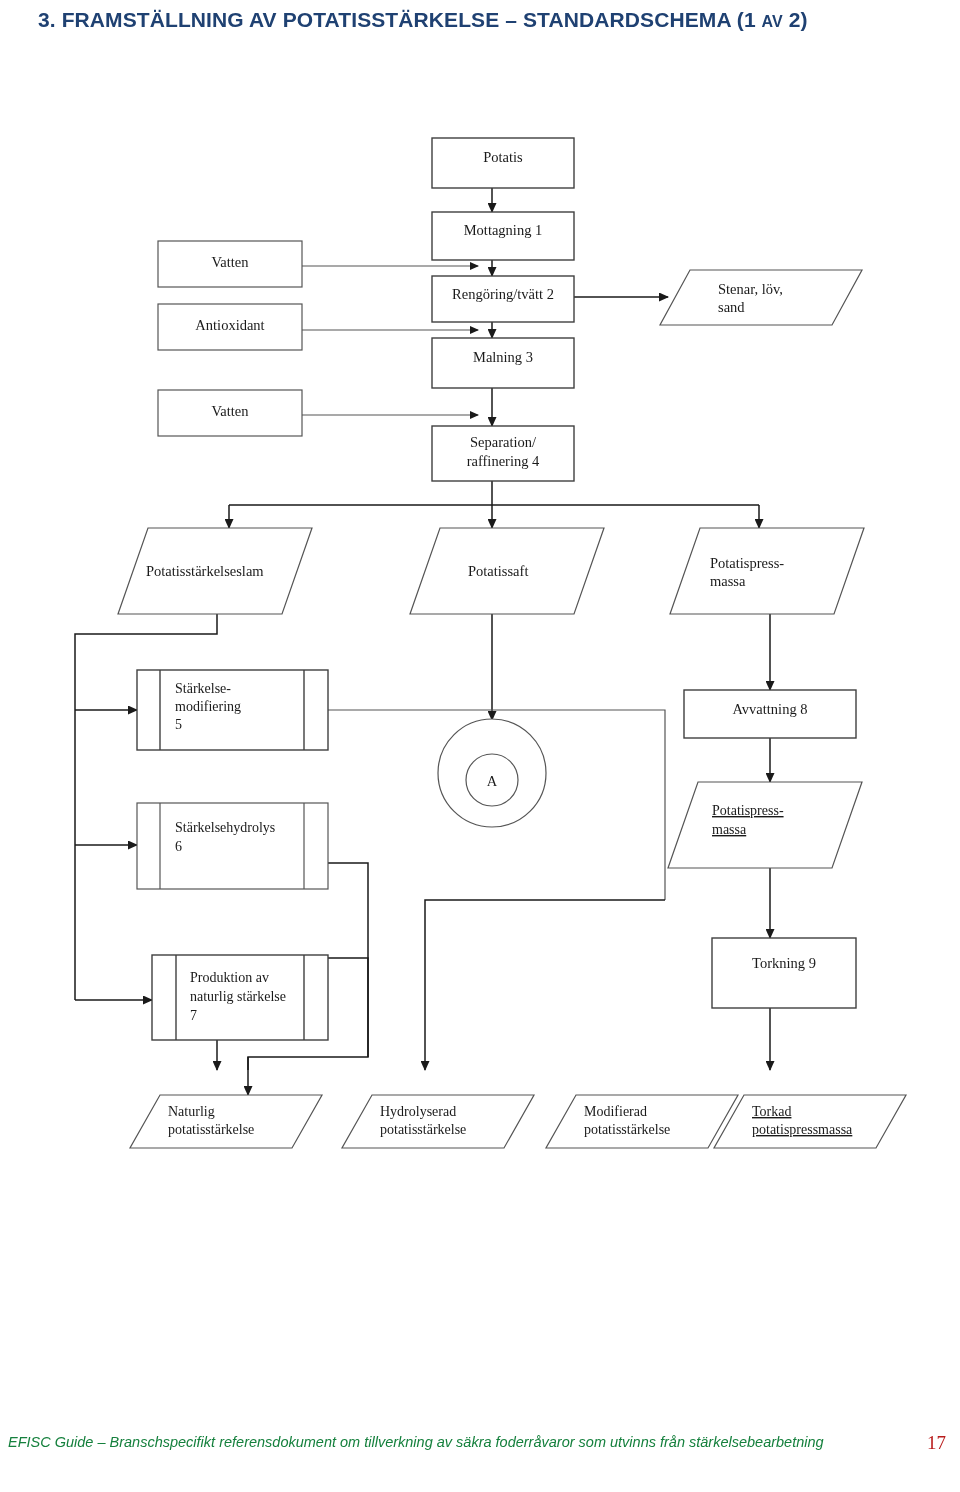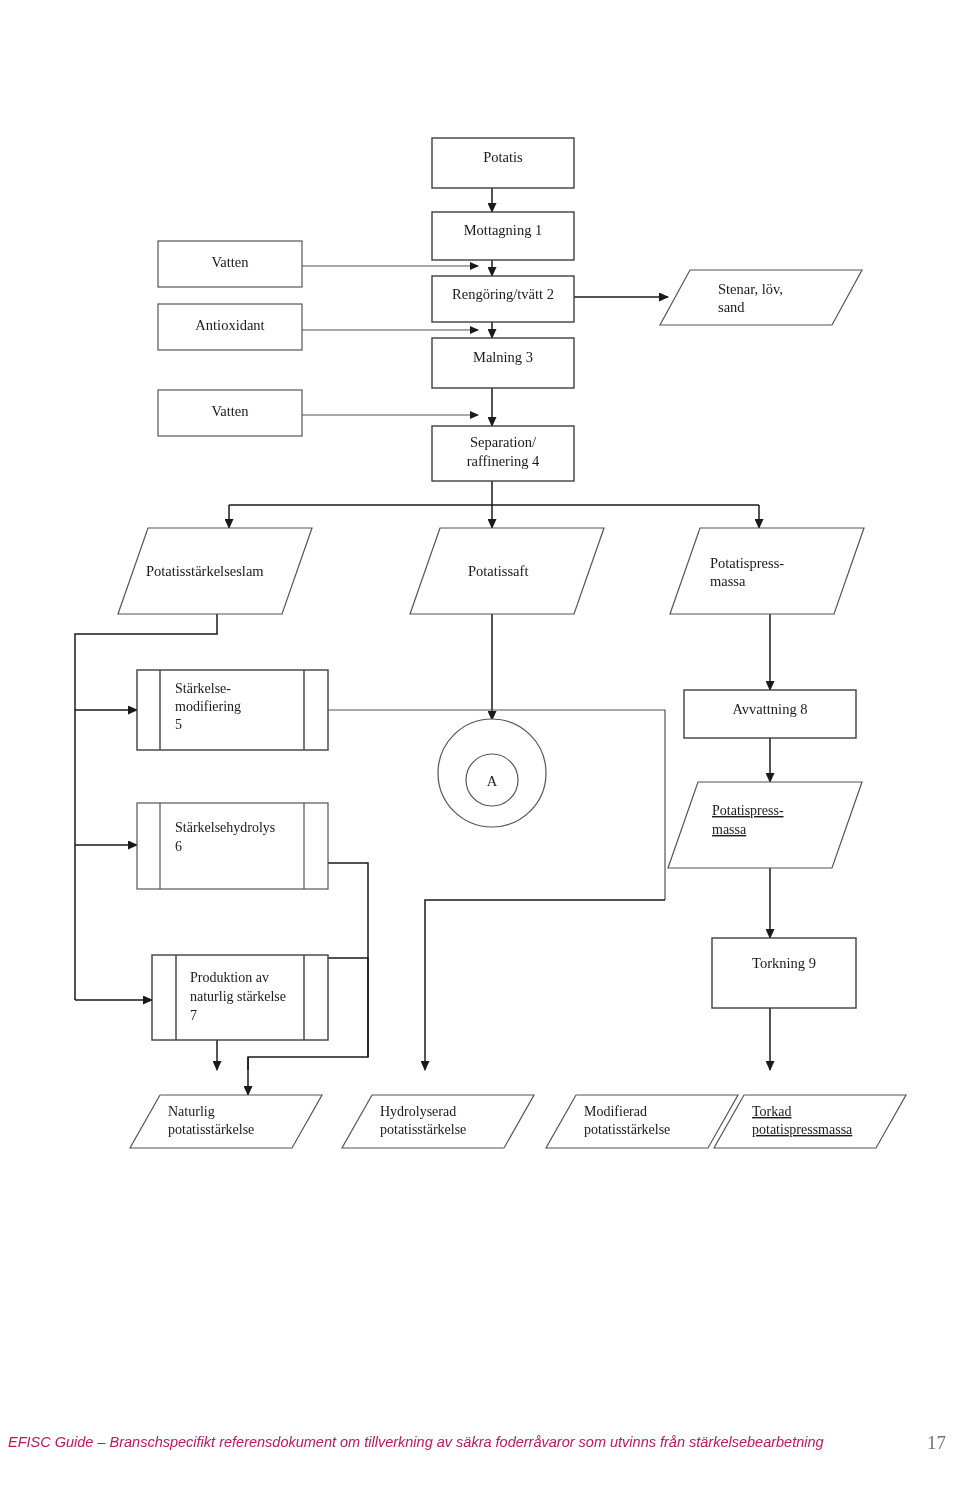--- a/index.html
+++ b/index.html
@@ -41,47 +41,50 @@
     width:960px;
   }
   .footer-text{
     position:absolute;
     left:8px;top:0px;
     width:880px;
     font-family:"Liberation Sans",sans-serif;
     font-style:italic;
     font-size:14.5px;
     line-height:21px;
-    color:#be185d;
+    color:#15803d;
   }
   .footer-page{
     position:absolute;
     right:14px;top:0px;
     font-family:"Liberation Serif",serif;
     font-size:19px;
-    color:#737373;
+    color:#b91c1c;
   }
 
   
   text{
     font-family:"Liberation Serif",serif;
     fill:#1a1a1a;
   }
   .lbl{font-size:14.5px;}
   .lbl-sm{font-size:14px;}
   .shape{fill:#ffffff;stroke:#3f3f3f;stroke-width:1.4;}
   .shape-thin{fill:#ffffff;stroke:#555;stroke-width:1.2;}
   .conn{fill:none;stroke:#1a1a1a;stroke-width:1.5;}
   .conn-thin{fill:none;stroke:#555;stroke-width:1.2;}
 </style>
 </head>
 <body>
 
 <div class="page">
 
+  <div class="heading">
+    <span>3. FRAMSTÄLLNING AV POTATISSTÄRKELSE – STANDARDSCHEMA (1 </span><span class="small">AV</span><span> 2)</span>
+  </div>
 
   <div class="chart">
     <svg width="960" height="1090" viewBox="0 0 960 1090" xmlns="http://www.w3.org/2000/svg">
 
       <defs>
         <marker id="arw" markerWidth="10" markerHeight="9" refX="9" refY="4.5" orient="auto" markerUnits="userSpaceOnUse">
           <path d="M0,0 L10,4.5 L0,9 z" fill="#1a1a1a"></path>
         </marker>
         <marker id="arwt" markerWidth="9" markerHeight="8" refX="8" refY="4" orient="auto" markerUnits="userSpaceOnUse">
           <path d="M0,0 L9,4 L0,8 z" fill="#1a1a1a"></path>

